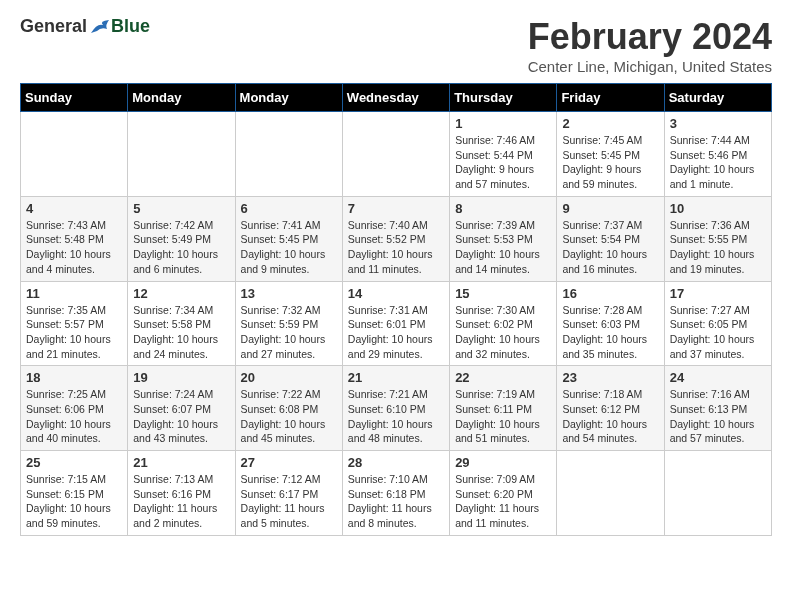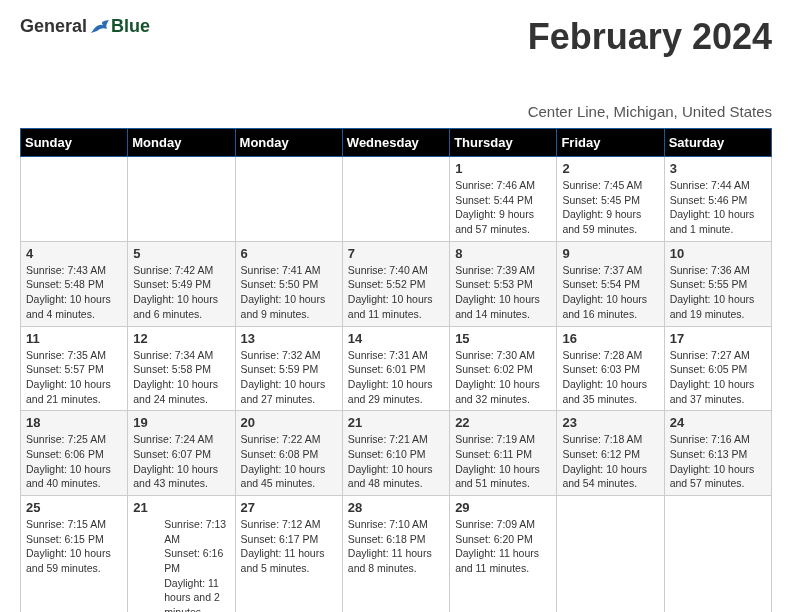--- a/index.html
+++ b/index.html
@@ -44,21 +44,20 @@
       text-align: right;
     }
     .month-title {
       font-size: 36px;
       font-weight: bold;
       color: #333;
     }
     .location-title {
       font-size: 15px;
       color: #555;
-      margin-top: 45px;
     }
     table {
       width: 100%;
       border-collapse: collapse;
       table-layout: fixed;
     }
     thead tr th {
       background-color: #000000;
       color: #fff;
       font-size: 13px;
@@ -159,21 +158,21 @@
         </td>
         <td>
           <span class="day-num">5</span>
           <div class="day-info" style="white-space: pre-line;">Sunrise: 7:42 AM
 Sunset: 5:49 PM
 Daylight: 10 hours and 6 minutes.</div>
         </td>
         <td>
           <span class="day-num">6</span>
           <div class="day-info" style="white-space: pre-line;">Sunrise: 7:41 AM
-Sunset: 5:50 PM
+Sunset: 5:45 PM
 Daylight: 10 hours and 9 minutes.</div>
         </td>
         <td>
           <span class="day-num">7</span>
           <div class="day-info" style="white-space: pre-line;">Sunrise: 7:40 AM
 Sunset: 5:52 PM
 Daylight: 10 hours and 11 minutes.</div>
         </td>
         <td>
           <span class="day-num">8</span>
@@ -284,21 +283,21 @@
       </tr>
       <tr>
         <td>
           <span class="day-num">25</span>
           <div class="day-info" style="white-space: pre-line;">Sunrise: 7:15 AM
 Sunset: 6:15 PM
 Daylight: 10 hours and 59 minutes.</div>
         </td>
         <td>
           <span class="day-num">21</span>
-          <div class="day-info" style="white-space: pre-line; margin-left: 31px;">Sunrise: 7:13 AM
+          <div class="day-info" style="white-space: pre-line;">Sunrise: 7:13 AM
 Sunset: 6:16 PM
 Daylight: 11 hours and 2 minutes.</div>
         </td>
         <td>
           <span class="day-num">27</span>
           <div class="day-info" style="white-space: pre-line;">Sunrise: 7:12 AM
 Sunset: 6:17 PM
 Daylight: 11 hours and 5 minutes.</div>
         </td>
         <td>

